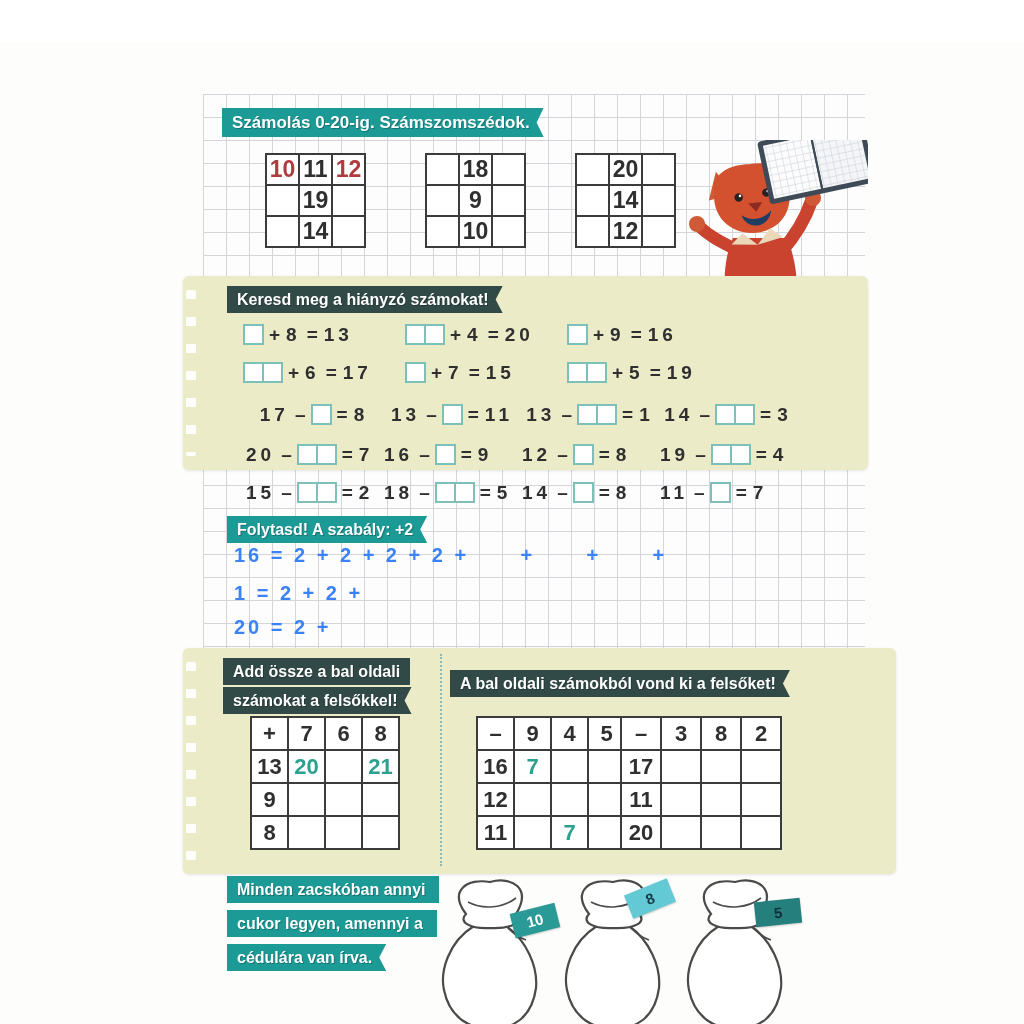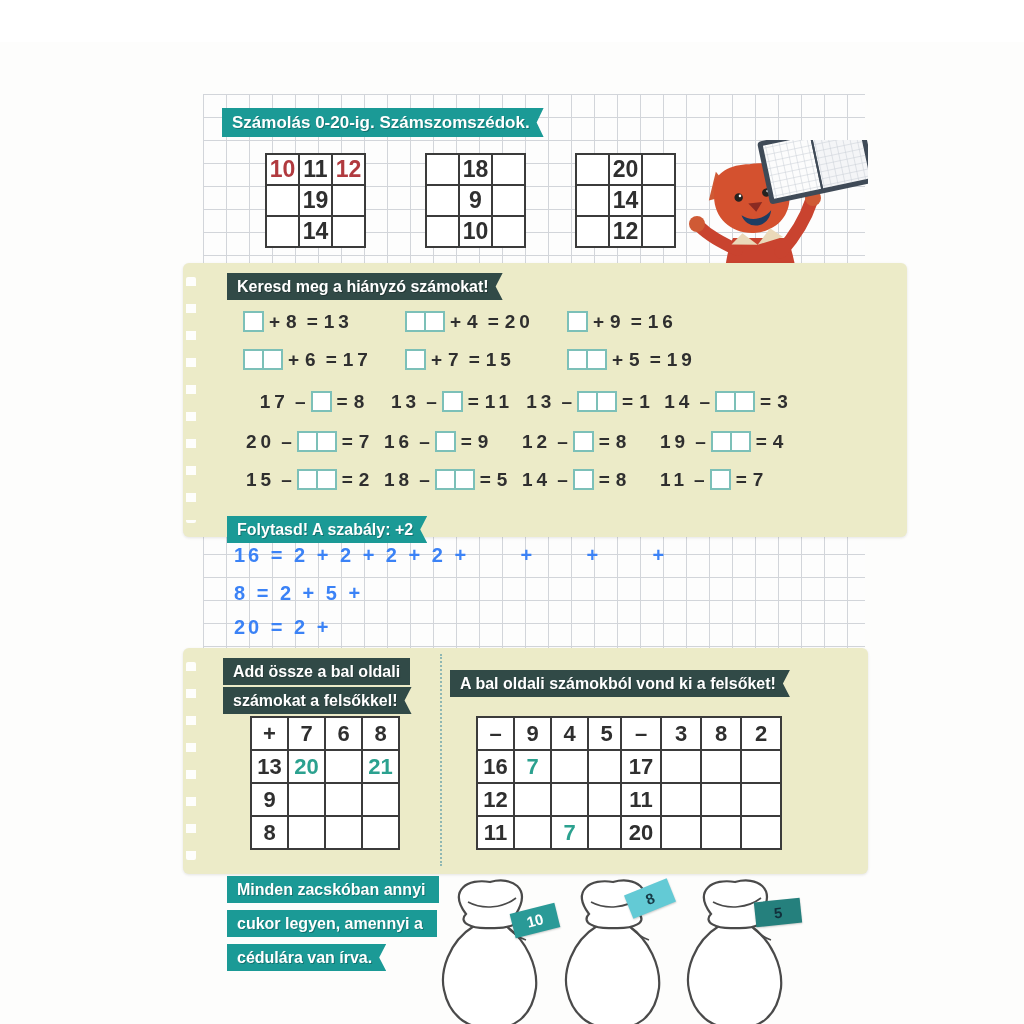--- a/index.html
+++ b/index.html
@@ -170,21 +170,21 @@
     <g transform="translate(104,2) rotate(-12)">
       <rect x="0" y="0" width="108" height="64" rx="4" fill="#3f4a57"></rect>
       <rect x="5" y="5" width="48" height="54" fill="#fcfcfc"></rect>
       <rect x="5" y="5" width="48" height="54" fill="url(#bg6)"></rect>
       <rect x="55" y="5" width="48" height="54" fill="#f4f5f7"></rect>
       <rect x="55" y="5" width="48" height="54" fill="url(#bg6)"></rect>
       <line x1="54" y1="3" x2="54" y2="61" stroke="#3f4a57" stroke-width="2"></line>
     </g>
   </svg>
 
-  <div class="note" style="top:221px;height:274px;padding-left:39px;">
+  <div class="note" style="top:234px;height:194px;">
     <div class="ribbon dark" style="position:absolute;left:44px;top:10px;">Keresd meg a hiányzó számokat!</div>
     <div class="eq-row add" style="top:46px;left:60px;">
         <span class="eq"><span><span class="box"></span></span><span class="op">+</span><span class="num">8</span><span class="op">=</span><span class="num">13</span></span>
         <span class="eq"><span><span class="box"></span><span class="box"></span></span><span class="op">+</span><span class="num">4</span><span class="op">=</span><span class="num">20</span></span>
         <span class="eq"><span><span class="box"></span></span><span class="op">+</span><span class="num">9</span><span class="op">=</span><span class="num">16</span></span>
       </div>
     <div class="eq-row add" style="top:84px;left:60px;">
         <span class="eq"><span><span class="box"></span><span class="box"></span></span><span class="op">+</span><span class="num">6</span><span class="op">=</span><span class="num">17</span></span>
         <span class="eq"><span><span class="box"></span></span><span class="op">+</span><span class="num">7</span><span class="op">=</span><span class="num">15</span></span>
         <span class="eq"><span><span class="box"></span><span class="box"></span></span><span class="op">+</span><span class="num">5</span><span class="op">=</span><span class="num">19</span></span>
@@ -204,24 +204,24 @@
     <div class="eq-row sub" style="top:204px;left:62px;">
         <span class="eq"><span class="num">15</span><span class="op">–</span><span><span class="box"></span><span class="box"></span></span><span class="op">=</span><span class="num">2</span></span>
         <span class="eq"><span class="num">18</span><span class="op">–</span><span><span class="box"></span><span class="box"></span></span><span class="op">=</span><span class="num">5</span></span>
         <span class="eq"><span class="num">14</span><span class="op">–</span><span><span class="box"></span></span><span class="op">=</span><span class="num">8</span></span>
         <span class="eq"><span class="num">11</span><span class="op">–</span><span><span class="box"></span></span><span class="op">=</span><span class="num">7</span></span>
       </div>
   </div>
 
   <div class="ribbon teal" style="left:227px;top:474px;">Folytasd! A szabály: +2</div>
   <div class="rule-line" style="top:502px;">16 = 2 + 2 + 2 + 2 +      +      +      +</div>
-  <div class="rule-line" style="top:540px;">8 = 2 + 5 +</div>
+  <div class="rule-line" style="top:540px;">1 = 2 + 2 +</div>
   <div class="rule-line" style="top:574px;">20 = 2 +</div>
 
-  <div class="note" style="top:606px;height:226px;">
+  <div class="note" style="top:606px;height:226px;padding-left:28px;">
     <div class="ribbon dark" style="position:absolute;left:40px;top:10px;clip-path:none;padding:0 10px;">Add össze a bal oldali</div>
     <div class="ribbon dark" style="position:absolute;left:40px;top:39px;">számokat a felsőkkel!</div>
     <div class="divider" style="left:257px;top:6px;height:212px;"></div>
     <div class="ribbon dark" style="position:absolute;left:267px;top:22px;">A bal oldali számokból vond ki a felsőket!</div>
     <div id="op-tables">
         <table class="op-table" style="left: 67px; top: 68px;">
           <tbody>
             <tr>
               <td>+</td>
               <td>7</td>

